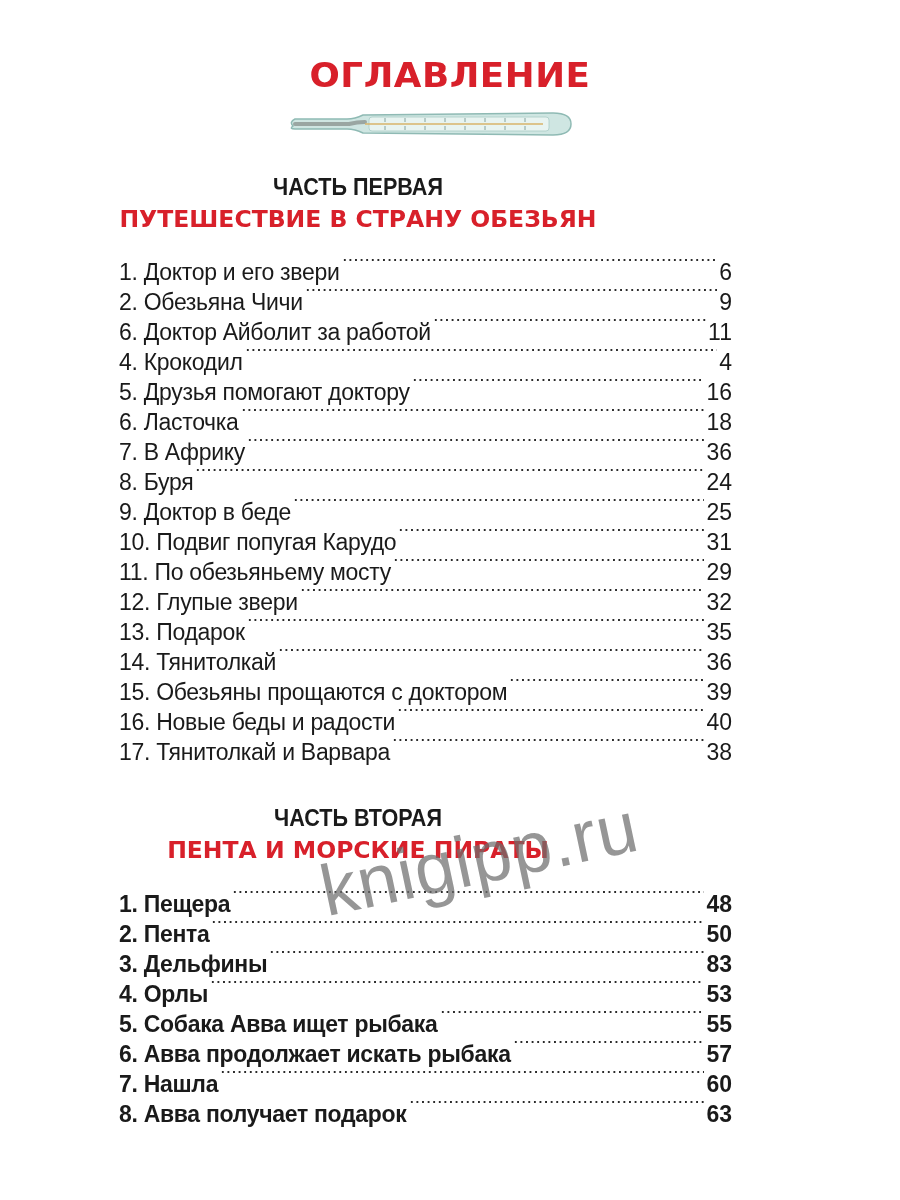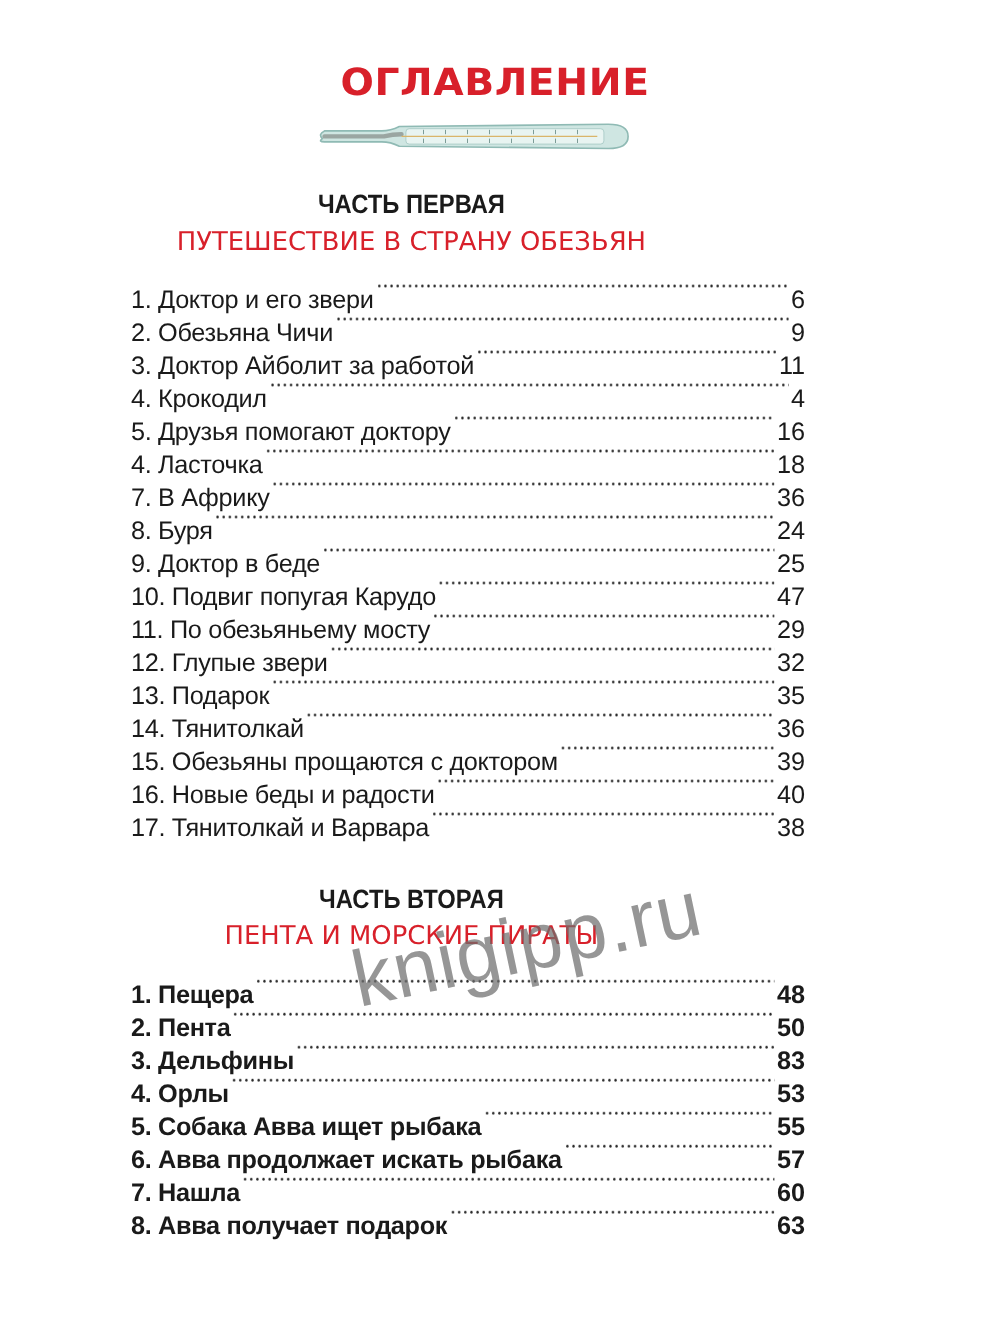--- a/index.html
+++ b/index.html
@@ -18,35 +18,35 @@
       font-weight: bold;
       font-size: 34px;
       letter-spacing: 0.5px;
       color: #d8202a;
       transform: scaleX(1.05);
     }
     .thermometer {
       position: absolute; left: 285px; top: 104px; width: 300px; height: 40px;
     }
     .part-header {
-      position: absolute; left: 16px; width: 716px; text-align: center;
+      position: absolute; left: 0; width: 716px; text-align: center;
     }
     .part-label {
       display: block;
       font-family: "Liberation Sans", sans-serif;
       font-weight: bold;
       font-size: 24px;
       color: #1a1a1a;
       line-height: 30px;
       transform: scaleX(0.9);
     }
     .part-title {
       display: block;
       font-family: "DejaVu Sans", sans-serif;
-      font-weight: normal;
+      font-weight: bold;
       font-size: 23.5px;
       color: #d8202a;
       line-height: 34px;
     }
     .toc {
       position: absolute; left: 119px; width: 613px;
       margin: 0; padding: 0; list-style: none;
     }
     .toc-row {
       display: flex; align-items: flex-end;
@@ -122,36 +122,36 @@
       <span class="toc-title">1. Доктор и его звери</span>
       <span class="toc-dots"></span>
       <span class="toc-page">6</span>
     </li>
   <li class="toc-row">
       <span class="toc-title">2. Обезьяна Чичи</span>
       <span class="toc-dots"></span>
       <span class="toc-page">9</span>
     </li>
   <li class="toc-row">
-      <span class="toc-title">3. Доктор Айболит за работой</span>
+      <span class="toc-title">6. Доктор Айболит за работой</span>
       <span class="toc-dots"></span>
       <span class="toc-page">11</span>
     </li>
   <li class="toc-row">
       <span class="toc-title">4. Крокодил</span>
       <span class="toc-dots"></span>
       <span class="toc-page">4</span>
     </li>
   <li class="toc-row">
       <span class="toc-title">5. Друзья помогают доктору</span>
       <span class="toc-dots"></span>
       <span class="toc-page">16</span>
     </li>
   <li class="toc-row">
-      <span class="toc-title">4. Ласточка</span>
+      <span class="toc-title">6. Ласточка</span>
       <span class="toc-dots"></span>
       <span class="toc-page">18</span>
     </li>
   <li class="toc-row">
       <span class="toc-title">7. В Африку</span>
       <span class="toc-dots"></span>
       <span class="toc-page">36</span>
     </li>
   <li class="toc-row">
       <span class="toc-title">8. Буря</span>
@@ -159,21 +159,21 @@
       <span class="toc-page">24</span>
     </li>
   <li class="toc-row">
       <span class="toc-title">9. Доктор в беде</span>
       <span class="toc-dots"></span>
       <span class="toc-page">25</span>
     </li>
   <li class="toc-row">
       <span class="toc-title">10. Подвиг попугая Карудо</span>
       <span class="toc-dots"></span>
-      <span class="toc-page">47</span>
+      <span class="toc-page">31</span>
     </li>
   <li class="toc-row">
       <span class="toc-title">11. По обезьяньему мосту</span>
       <span class="toc-dots"></span>
       <span class="toc-page">29</span>
     </li>
   <li class="toc-row">
       <span class="toc-title">12. Глупые звери</span>
       <span class="toc-dots"></span>
       <span class="toc-page">32</span>

